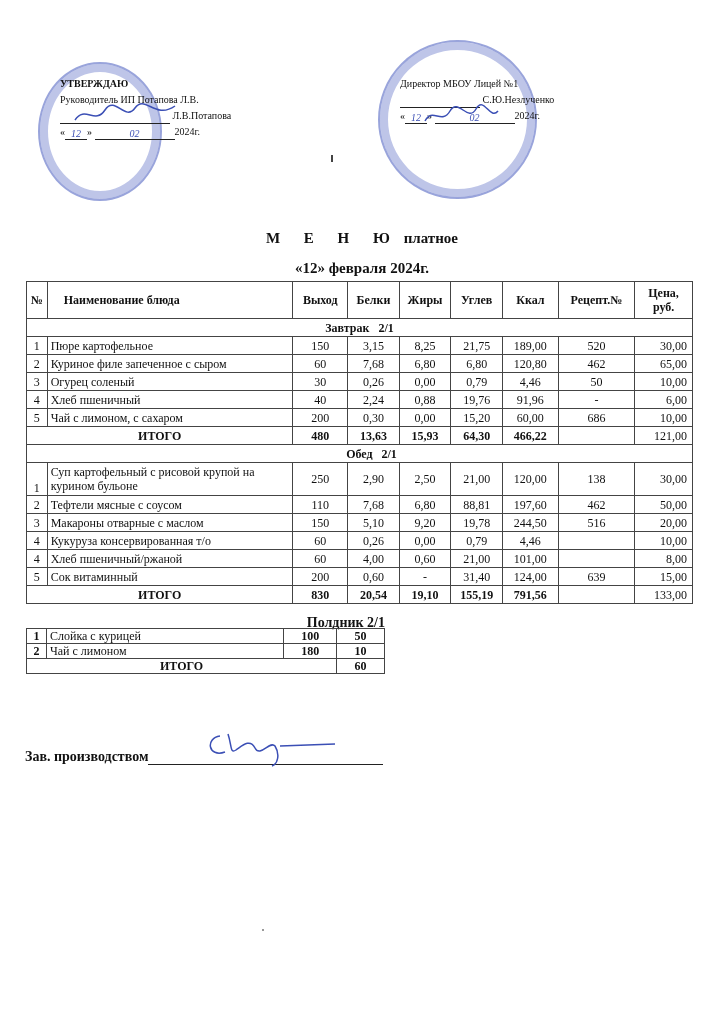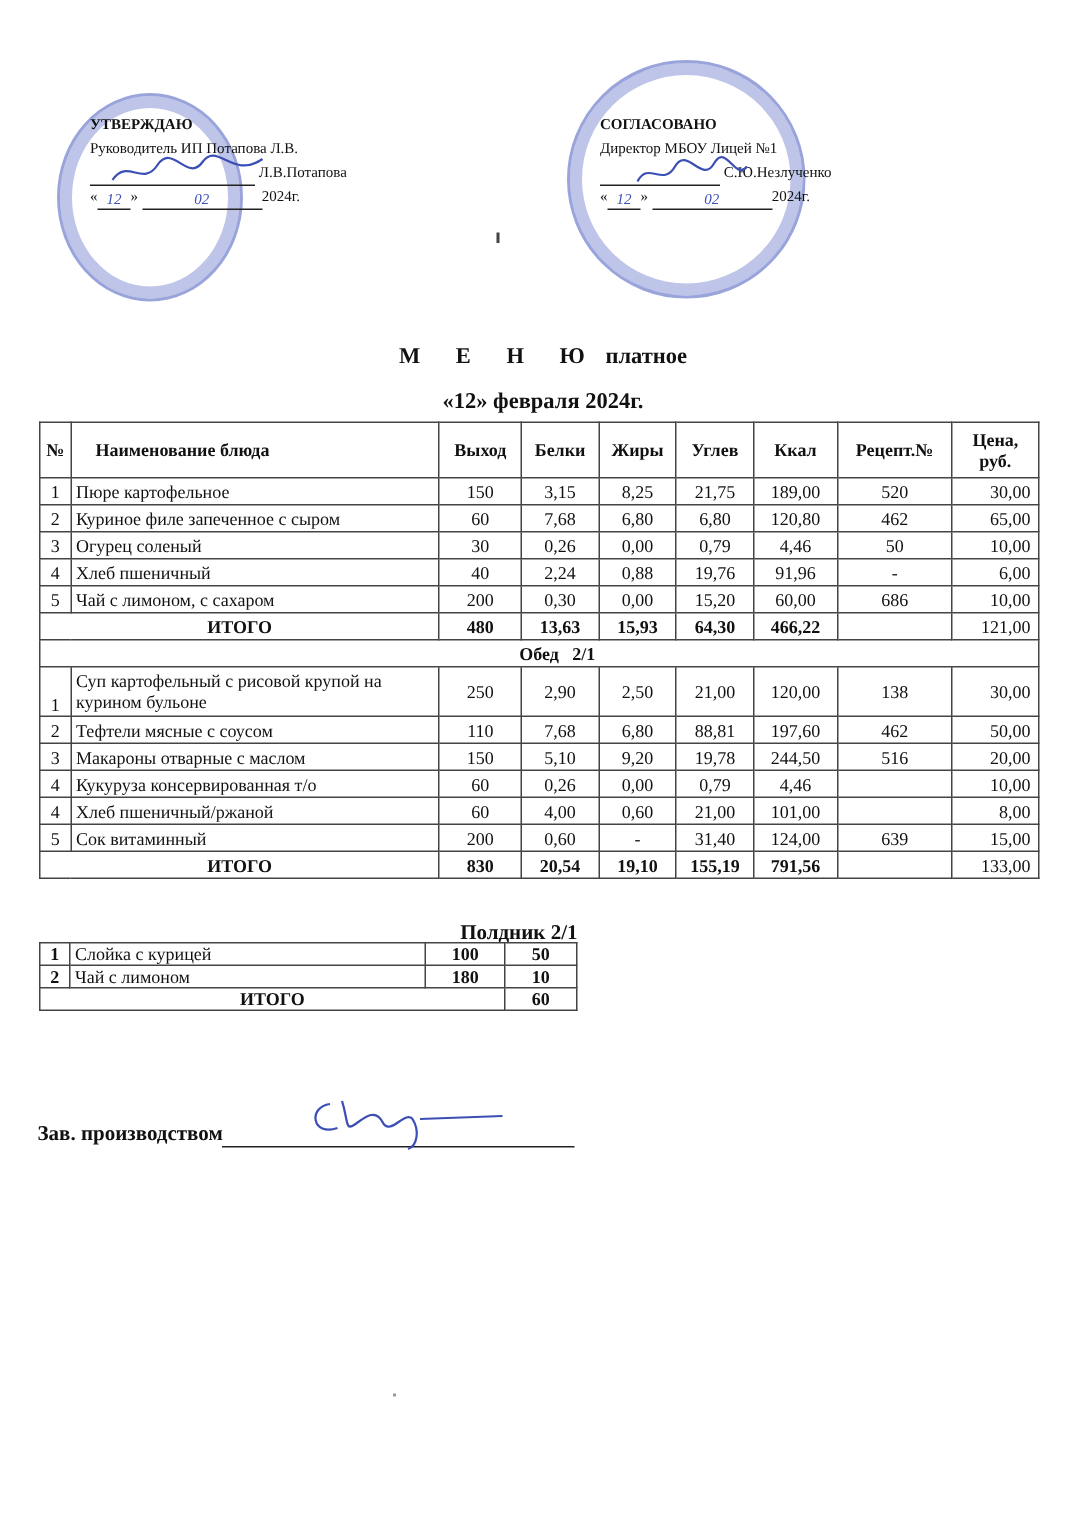--- a/index.html
+++ b/index.html
@@ -52,21 +52,20 @@
     <span class="ul" style="width:110px"></span>
     <span>Л.В.Потапова</span>
   </div>
   <div class="line">
     «<span class="ul" style="width:22px;text-align:center;color:#3b4fb5;font-style:italic">12</span>»
     <span class="ul" style="width:80px;text-align:center;color:#3b4fb5;font-style:italic">02</span><span>2024г.</span>
   </div>
 </div>
 
 <div class="abs agreed">
-  <div class="line hdr-title">СОГЛАСОВАНО</div>
   <div class="line">Директор МБОУ Лицей №1</div>
   <div class="line">
     <span class="ul" style="width:80px"></span>
     <span>С.Ю.Незлученко</span>
   </div>
   <div class="line">
     «<span class="ul" style="width:22px;text-align:center;color:#3b4fb5;font-style:italic">12</span>»
     <span class="ul" style="width:80px;text-align:center;color:#3b4fb5;font-style:italic">02</span><span>2024г.</span>
   </div>
 </div>
@@ -105,20 +104,23 @@
       <th class="c">Выход</th>
       <th class="c">Белки</th>
       <th class="c">Жиры</th>
       <th class="c">Углев</th>
       <th class="c">Ккал</th>
       <th class="c">Рецепт.№</th>
       <th class="c">Цена, руб.</th>
     </tr>
   </thead>
   <tbody id="menu-body">
+      <tr>
+        <td colspan="9" class="section" style="white-space: pre;">Завтрак   2/1</td>
+      </tr>
       <tr>
         <td class="c">1</td>
         <td>Пюре картофельное</td>
         <td class="c">150</td>
         <td class="c">3,15</td>
         <td class="c">8,25</td>
         <td class="c">21,75</td>
         <td class="c">189,00</td>
         <td class="c">520</td>
         <td class="r">30,00</td>

